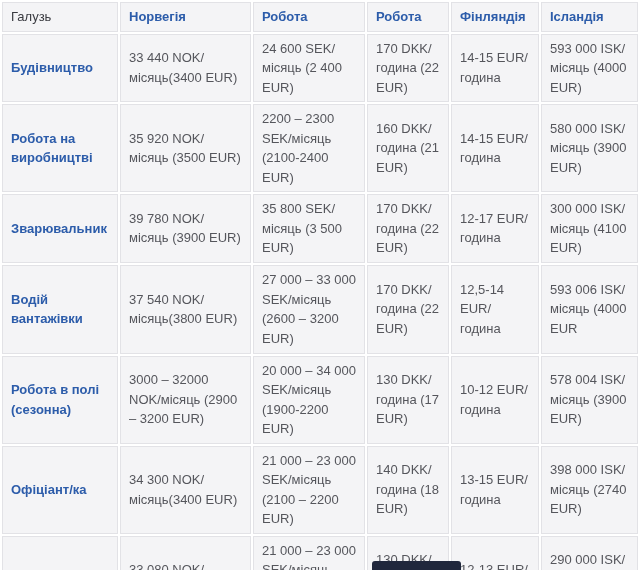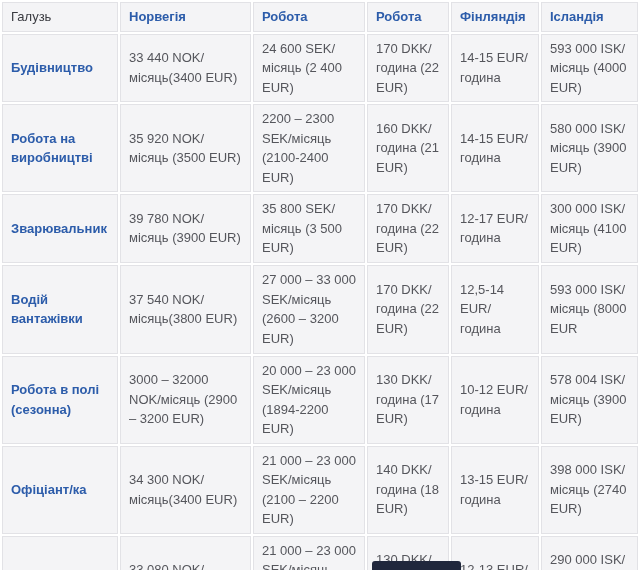--- a/index.html
+++ b/index.html
@@ -104,26 +104,26 @@
         <td>170 DKK/година (22 EUR)</td>
         <td>12-17 EUR/година</td>
         <td>300 000 ISK/місяць (4100 EUR)</td>
       </tr>
       <tr class="r4">
         <td class="rowlabel">Водій вантажівки</td>
         <td>37 540 NOK/місяць(3800 EUR)</td>
         <td>27 000 – 33 000 SEK/місяць (2600 – 3200 EUR)</td>
         <td>170 DKK/година (22 EUR)</td>
         <td>12,5-14 EUR/година</td>
-        <td>593 000 ISK/місяць (8000 EUR</td>
+        <td>593 006 ISK/місяць (4000 EUR</td>
       </tr>
       <tr class="r5">
         <td class="rowlabel">Робота в полі (сезонна)</td>
         <td>3000 – 32000 NOK/місяць (2900 – 3200 EUR)</td>
-        <td>20 000 – 23 000 SEK/місяць (1894-2200 EUR)</td>
+        <td>20 000 – 34 000 SEK/місяць (1900-2200 EUR)</td>
         <td>130 DKK/година (17 EUR)</td>
         <td>10-12 EUR/година</td>
         <td>578 004 ISK/місяць (3900 EUR)</td>
       </tr>
       <tr class="r6">
         <td class="rowlabel">Офіціант/ка</td>
         <td>34 300 NOK/місяць(3400 EUR)</td>
         <td>21 000 – 23 000 SEK/місяць (2100 – 2200 EUR)</td>
         <td>140 DKK/година (18 EUR)</td>
         <td>13-15 EUR/година</td>

